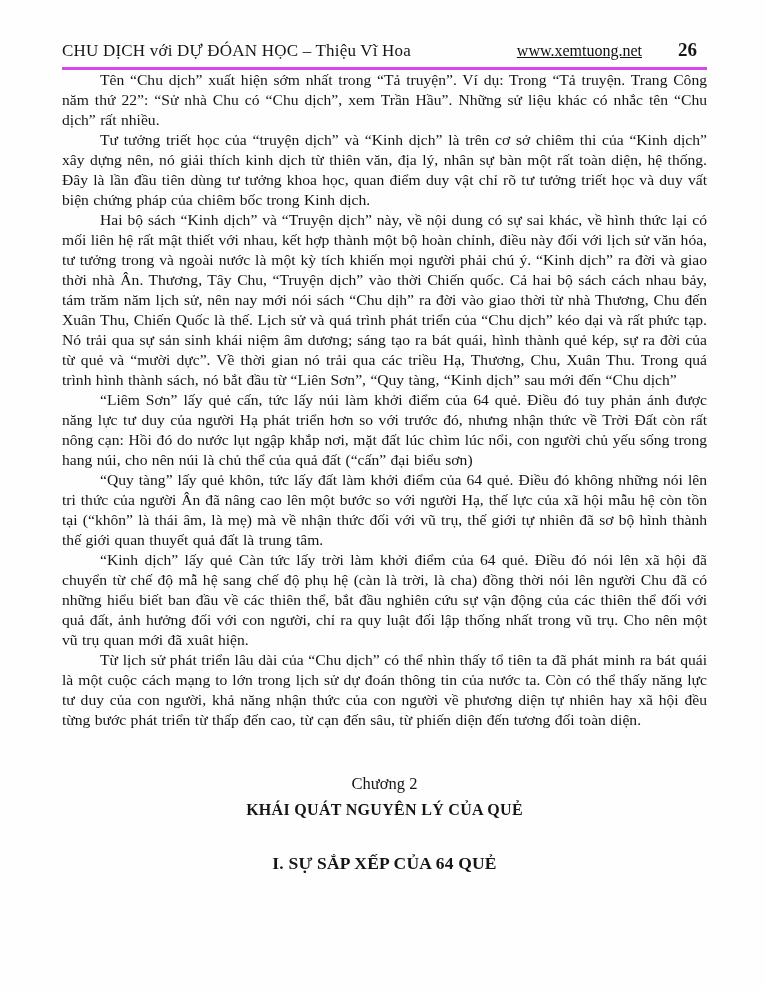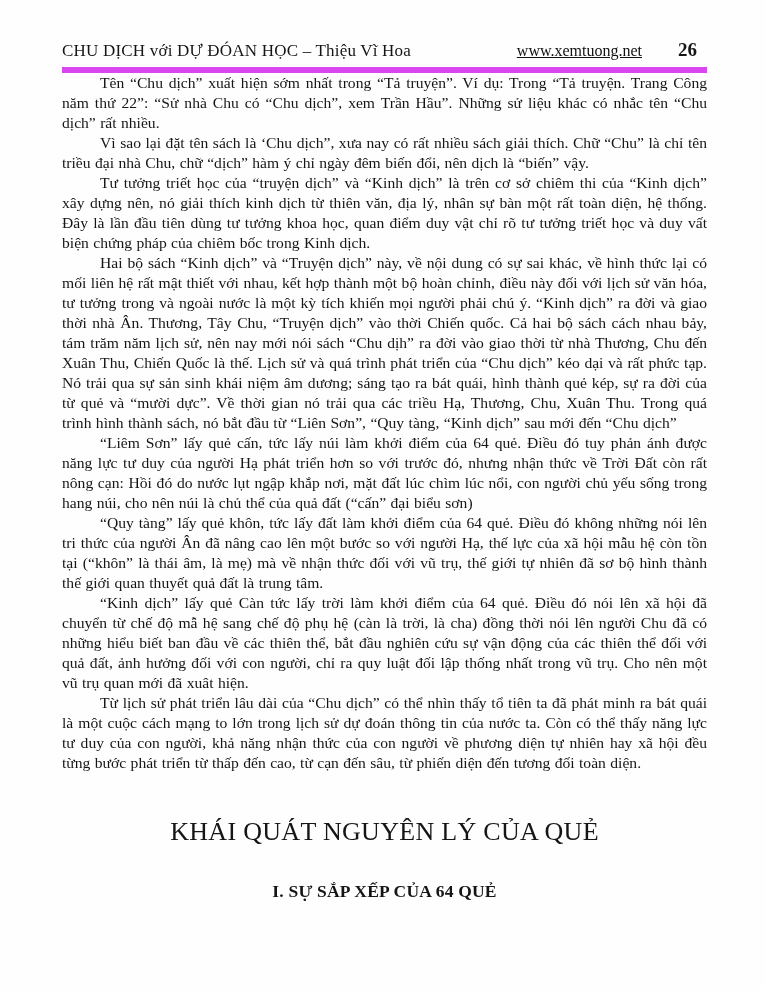--- a/index.html
+++ b/index.html
@@ -16,21 +16,21 @@
     color: #151515;
     font-family: "Liberation Serif", "DejaVu Serif", serif;
     padding: 40px 58px 0 62px;
     overflow: hidden;
   }
   
   .hdr {
     display: flex;
     align-items: baseline;
     padding-bottom: 6px;
-    border-bottom: 6px solid #d946ef;
+    border-bottom: 3px solid #d946ef;
   }
   .hdr-title {
     flex: 1;
     font-size: 17px;
     letter-spacing: 0.2px;
     white-space: nowrap;
   }
   .hdr-site {
     font-size: 16px;
     color: #111111;
@@ -59,23 +59,23 @@
   .chapter {
     margin-top: 44px;
     text-align: center;
   }
   .chapter-label {
     font-size: 16.5px;
     font-weight: normal;
     margin: 0 0 1px 0;
   }
   .chapter-title {
-    font-size: 26px;
-    font-weight: normal;
-    margin: 16px;
+    font-size: 16px;
+    font-weight: bold;
+    margin: 7px;
     letter-spacing: 0.3px;
   }
   .section-title {
     font-size: 17.5px;
     font-weight: bold;
     margin: 34px 0 0 0;
     letter-spacing: 0.2px;
   }
 </style>
 </head>
@@ -84,27 +84,27 @@
 <div class="page">
 
   <header class="hdr">
     <span class="hdr-title">CHU DỊCH với DỰ ĐÓAN HỌC – Thiệu Vĩ Hoa</span>
     <a class="hdr-site" href="#">www.xemtuong.net</a>
     <span class="hdr-num">26</span>
   </header>
 
   <main class="bodytext">
     <p>Tên “Chu dịch” xuất hiện sớm nhất trong “Tả truyện”. Ví dụ: Trong “Tả truyện. Trang Công năm thứ 22”: “Sử nhà Chu có “Chu dịch”, xem Trần Hầu”. Những sử liệu khác có nhắc tên “Chu dịch” rất nhiều.</p>
-    <p>Vì sao lại đặt tên sách là ‘Chu dịch”, xưa nay có rất nhiều sách giải thích. Chữ “Chu” là chỉ tên triều đại nhà Chu, chữ “dịch” hàm ý chỉ ngày đêm biến đổi, nên dịch là “biến” vậy.</p>
     <p>Tư tưởng triết học của “truyện dịch” và “Kinh dịch” là trên cơ sở chiêm thi của “Kinh dịch” xây dựng nên, nó giải thích kinh dịch từ thiên văn, địa lý, nhân sự bàn một rất toàn diện, hệ thống. Đây là lần đầu tiên dùng tư tưởng khoa học, quan điểm duy vật chỉ rõ tư tưởng triết học và duy vất biện chứng pháp của chiêm bốc trong Kinh dịch.</p>
     <p>Hai bộ sách “Kinh dịch” và “Truyện dịch” này, về nội dung có sự sai khác, về hình thức lại có mối liên hệ rất mật thiết với nhau, kết hợp thành một bộ hoàn chỉnh, điều này đối với lịch sử văn hóa, tư tưởng trong và ngoài nước là một kỳ tích khiến mọi người phải chú ý. “Kinh dịch” ra đời và giao thời nhà Ân. Thương, Tây Chu, “Truyện dịch” vào thời Chiến quốc. Cả hai bộ sách cách nhau bảy, tám trăm năm lịch sử, nên nay mới nói sách “Chu dịh” ra đời vào giao thời từ nhà Thương, Chu đến Xuân Thu, Chiến Quốc là thế. Lịch sử và quá trình phát triển của “Chu dịch” kéo dại và rất phức tạp. Nó trải qua sự sản sinh khái niệm âm dương; sáng tạo ra bát quái, hình thành quẻ kép, sự ra đời của từ quẻ và “mười dực”. Về thời gian nó trải qua các triều Hạ, Thương, Chu, Xuân Thu. Trong quá trình hình thành sách, nó bắt đầu từ “Liên Sơn”, “Quy tàng, “Kinh dịch” sau mới đến “Chu dịch”</p>
     <p>“Liêm Sơn” lấy quẻ cấn, tức lấy núi làm khởi điểm của 64 quẻ. Điều đó tuy phản ánh được năng lực tư duy của người Hạ phát triển hơn so với trước đó, nhưng nhận thức về Trời Đất còn rất nông cạn: Hồi đó do nước lụt ngập khắp nơi, mặt đất lúc chìm lúc nổi, con người chủ yếu sống trong hang núi, cho nên núi là chủ thể của quả đất (“cấn” đại biểu sơn)</p>
     <p>“Quy tàng” lấy quẻ khôn, tức lấy đất làm khởi điểm của 64 quẻ. Điều đó không những nói lên tri thức của người Ân đã nâng cao lên một bước so với người Hạ, thế lực của xã hội mẫu hệ còn tồn tại (“khôn” là thái âm, là mẹ) mà về nhận thức đối với vũ trụ, thế giới tự nhiên đã sơ bộ hình thành thế giới quan thuyết quả đất là trung tâm.</p>
     <p>“Kinh dịch” lấy quẻ Càn tức lấy trời làm khởi điểm của 64 quẻ. Điều đó nói lên xã hội đã chuyển từ chế độ mẫ hệ sang chế độ phụ hệ (càn là trời, là cha) đồng thời nói lên người Chu đã có những hiểu biết ban đầu về các thiên thể, bắt đầu nghiên cứu sự vận động của các thiên thể đối với quả đất, ảnh hưởng đối với con người, chỉ ra quy luật đối lập thống nhất trong vũ trụ. Cho nên một vũ trụ quan mới đã xuât hiện.</p>
     <p>Từ lịch sử phát triển lâu dài của “Chu dịch” có thể nhìn thấy tổ tiên ta đã phát minh ra bát quái là một cuộc cách mạng to lớn trong lịch sử dự đoán thông tin của nước ta. Còn có thể thấy năng lực tư duy của con người, khả năng nhận thức của con người về phương diện tự nhiên hay xã hội đều từng bước phát triển từ thấp đến cao, từ cạn đến sâu, từ phiến diện đến tương đối toàn diện.</p>
   </main>
 
   <section class="chapter">
+    <p class="chapter-label">Chương 2</p>
     <h1 class="chapter-title">KHÁI QUÁT NGUYÊN LÝ CỦA QUẺ</h1>
     <h2 class="section-title">I. SỰ SẮP XẾP CỦA 64 QUẺ</h2>
   </section>
 
 </div>
 
 </body></html>

